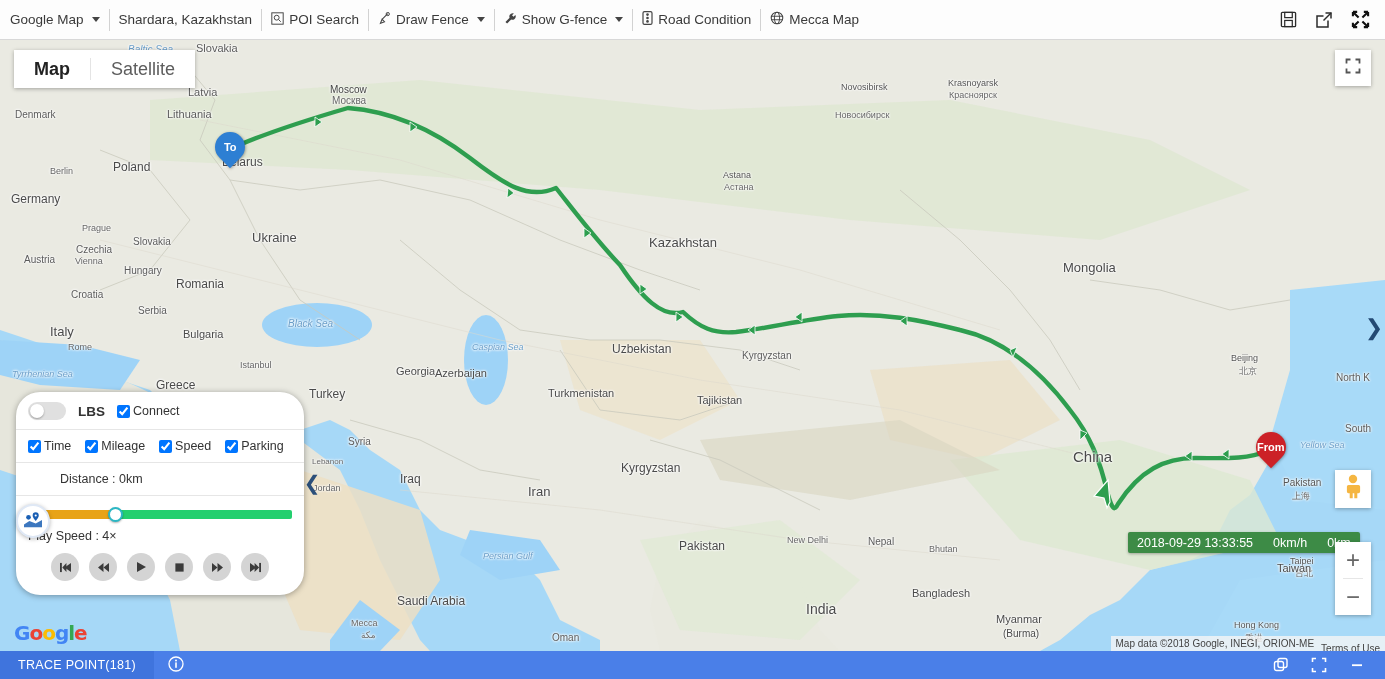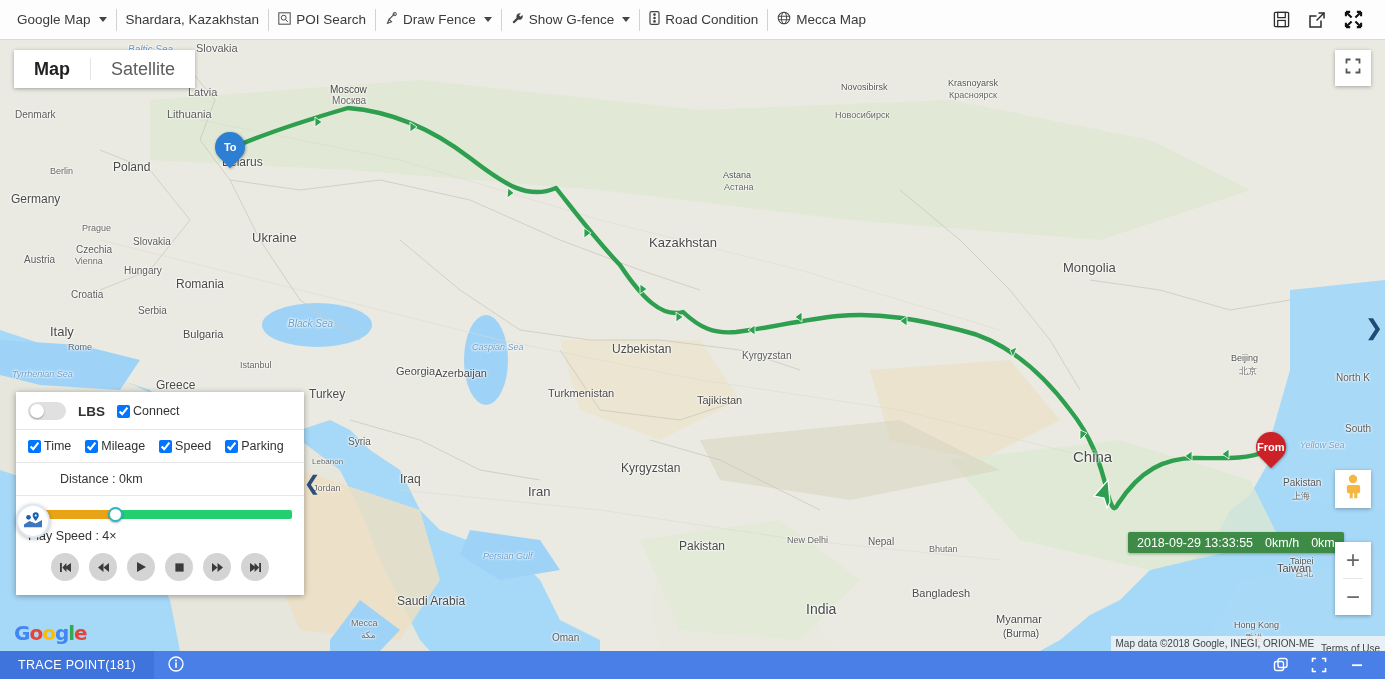--- a/index.html
+++ b/index.html
@@ -8,21 +8,21 @@
     width: 1385px; height: 679px; overflow: hidden;
     font-family: "Liberation Sans", sans-serif;
     background: #ffffff;
   }
   #app { position: relative; width: 1385px; height: 679px; }
 
   
   .toolbar {
     position: absolute; top: 0; left: 0; width: 1385px; height: 40px;
     background: #fdfdfd; border-bottom: 1px solid #d8d8d8;
-    display: flex; align-items: center; padding: 0 8px;
+    display: flex; align-items: center; padding: 0 1px;
     font-size: 13.5px; color: #3a3a3a;
   }
   .tb-item {
     display: flex; align-items: center; gap: 5px;
     padding: 0 9px; height: 26px; white-space: nowrap; cursor: pointer;
   }
   .tb-sep { width: 1px; height: 22px; background: #d2d2d2; }
   .caret {
     width: 0; height: 0; border-left: 4px solid transparent;
     border-right: 4px solid transparent; border-top: 5px solid #444;
@@ -91,21 +91,21 @@
   .chev-right {
     position: absolute; right: 2px; top: 262px; width: 18px; height: 52px;
     display: flex; align-items: center; justify-content: center;
     color: #234a74; font-size: 22px; cursor: pointer; z-index: 45;
   }
 
   
   .panel {
     position: absolute; left: 16px; top: 352px; width: 288px;
     background: #fff; box-shadow: 0 1px 6px rgba(0,0,0,.35);
-    z-index: 50; font-size: 12.5px; color: #333;
+    z-index: 50; font-size: 12.5px; color: #333; border-radius: 24px;
   }
   .panel-row1 {
     display: flex; align-items: center; gap: 12px;
     padding: 10px 12px 9px 12px; border-bottom: 1px solid #e6e6e6;
   }
   .switch {
     width: 38px; height: 18px; border-radius: 9px; background: #e0e0e0;
     position: relative; cursor: pointer; flex: none;
   }
   .switch .knob {
@@ -147,21 +147,21 @@
     width: 30px; height: 30px; border-radius: 50% 50% 50% 0;
     transform: rotate(-45deg); display: flex; align-items: center; justify-content: center;
     box-shadow: 0 1px 3px rgba(0,0,0,.35);
   }
   .pin .body span {
     transform: rotate(45deg); color: #fff; font-size: 11px; font-weight: bold;
   }
   .info-bubble {
     position: absolute; left: 1128px; top: 492px; height: 21px;
     background: #3d8b46; color: #fff; font-size: 12.5px;
-    display: flex; align-items: center; padding: 0 9px; gap: 12px;
+    display: flex; align-items: center; padding: 0 9px; gap: 20px;
     border-radius: 2px; white-space: nowrap; z-index: 35;
     box-shadow: 0 1px 3px rgba(0,0,0,.3);
   }
 
   
   .glogo {
     position: absolute; left: 14px; bottom: 6px; font-size: 20px;
     font-family: "DejaVu Sans", sans-serif; font-weight: bold; letter-spacing: -1px; z-index: 30;
   }
   .glogo .b { color: #4285F4; } .glogo .r { color: #EA4335; }

